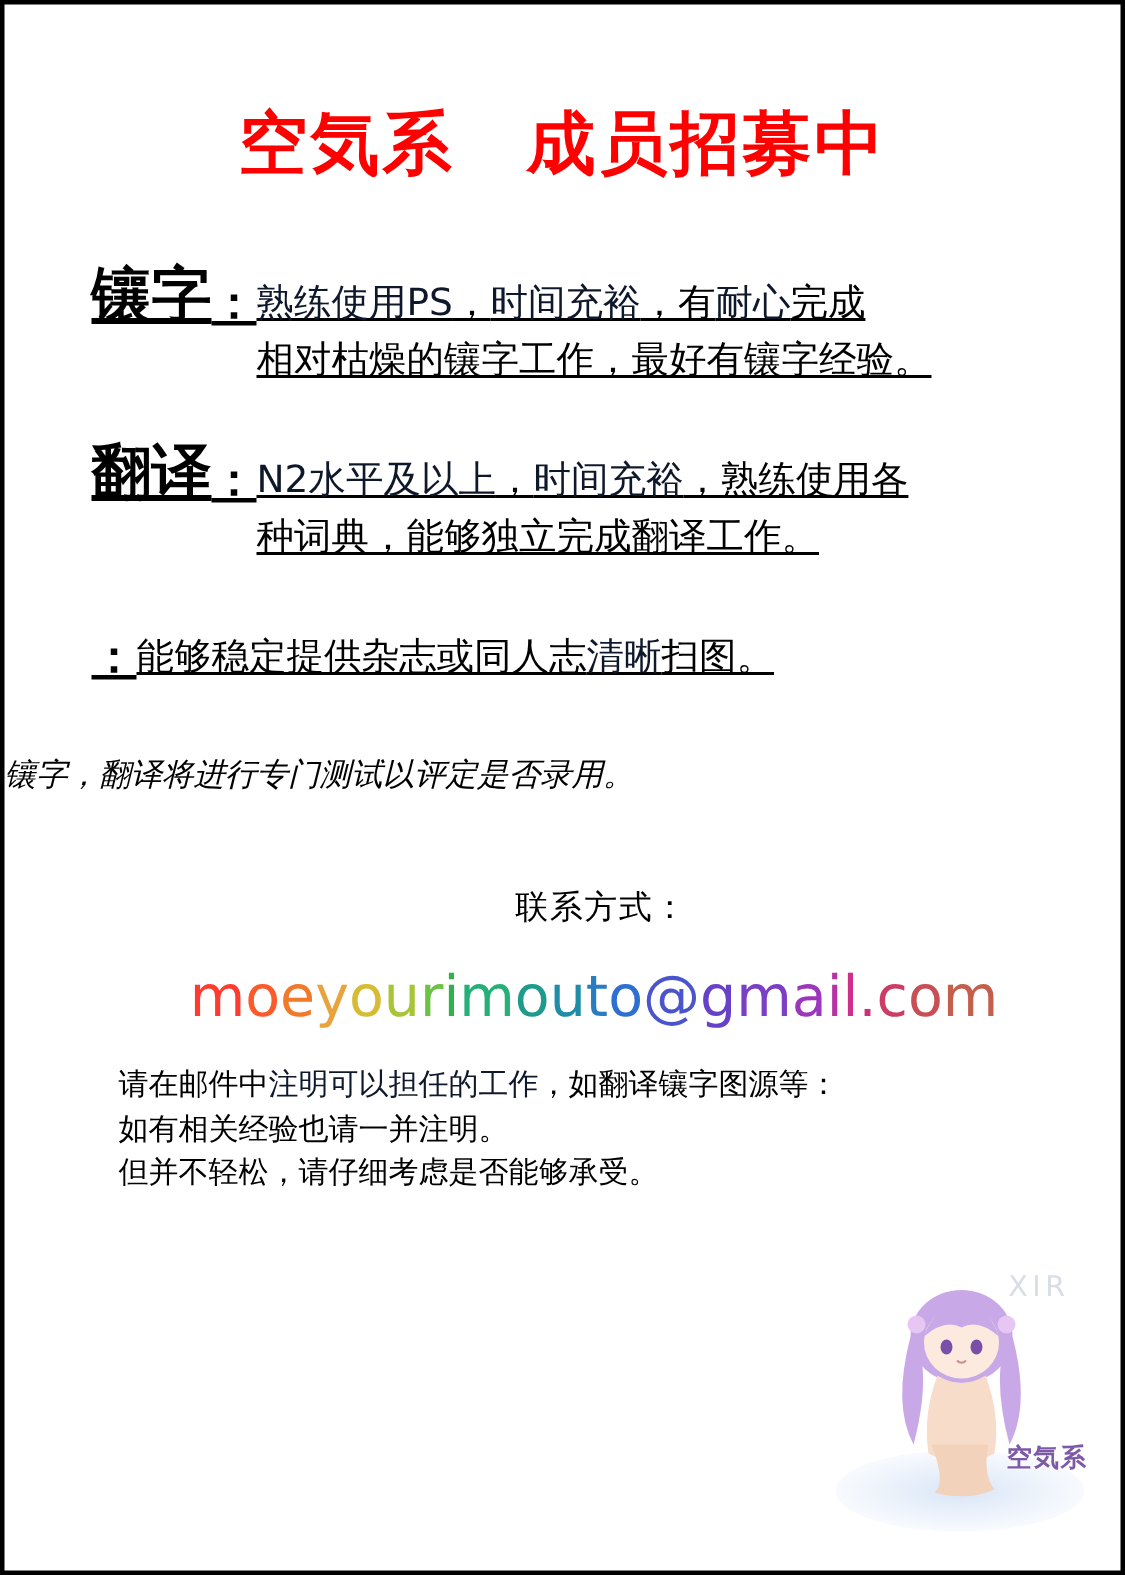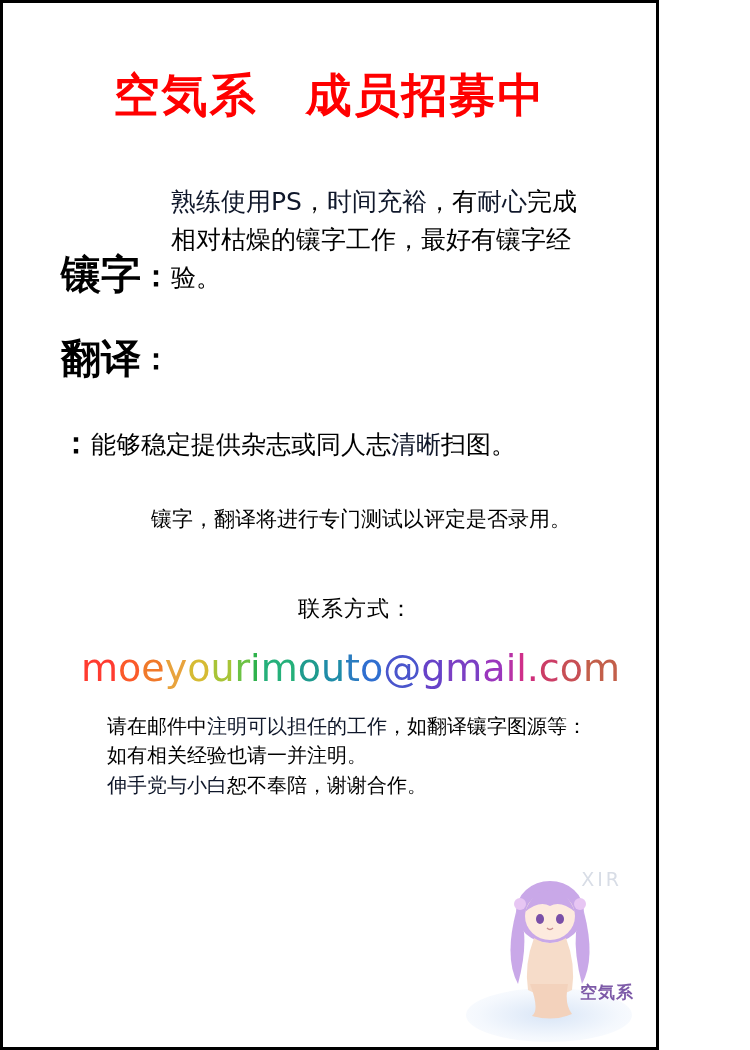--- a/index.html
+++ b/index.html
@@ -10,21 +10,21 @@
   body {
     width: 750px;
     height: 1050px;
     font-family: "DejaVu Sans", "Liberation Sans", sans-serif;
     color: #000000;
     position: relative;
     overflow: hidden;
   }
   .page {
     position: relative;
-    width: 659px;
+    width: 750px;
     height: 1050px;
     box-sizing: border-box;
     border: 3px solid #000000;
     background: #ffffff;
     overflow: hidden;
   }
 
   
   .title {
     margin: 62px 0 0 0;
@@ -37,22 +37,23 @@
     white-space: pre;
   }
 
   
   .req-list {
     margin-top: 48px;
     padding: 0 52px 0 58px;
   }
   .req {
     display: flex;
-    align-items: flex-end;
+    align-items: flex-start;
     margin-bottom: 34px;
+    text-decoration: underline;
   }
   .req-label {
     flex: 0 0 auto;
     font-size: 40px;
     font-weight: bold;
     line-height: 1.12;
     font-family: "DejaVu Serif", "Liberation Serif", serif;
     white-space: pre;
   }
   .req-colon {
@@ -67,23 +68,23 @@
     font-size: 25px;
     line-height: 1.52;
     padding-top: 8px;
   }
   .req-body .line { display: block; white-space: pre-wrap; }
   .red { color: #0f172a; }
 
   
   .notes {
     margin-top: 40px;
-    padding-left: 148px;
     font-size: 21px;
     line-height: 1.5;
+    font-style: italic;
   }
   .notes .line { display: block; white-space: pre-wrap; }
 
   
   .contact-label {
     margin-top: 58px;
     padding-left: 52px;
     font-size: 22px;
     font-weight: normal;
     letter-spacing: 1px;
@@ -96,32 +97,32 @@
     letter-spacing: 0px;
     font-family: "DejaVu Sans", "Liberation Sans", sans-serif;
     white-space: pre;
     padding-left: 42px;
   }
   .email span { display: inline; }
 
   
   .footer {
     margin-top: 22px;
-    padding-left: 104px;
+    padding-left: 76px;
     padding-right: 40px;
     font-size: 20px;
     line-height: 1.48;
   }
   .footer .line { display: block; white-space: pre-wrap; }
 
   
   .watermark {
     position: absolute;
     right: 16px;
-    bottom: 1px;
+    bottom: 22px;
     width: 180px;
     height: 190px;
     pointer-events: none;
   }
   .wm-ellipse {
     position: absolute;
     left: 6px;
     bottom: 4px;
     width: 166px;
     height: 54px;
@@ -170,20 +171,24 @@
       <div class="req-colon">：</div>
       <div class="req-body">
         <span class="line"><span class="red">熟练使用PS</span><span>，</span><span class="red">时间充裕</span><span>，有</span><span class="red">耐心</span><span>完成</span></span>
         <span class="line"><span>相对枯燥的镶字工作，最好有镶字经验。</span></span>
       </div>
     </div>
 
     <div class="req">
       <div class="req-label">翻译</div>
       <div class="req-colon">：</div>
+      <div class="req-body">
+        <span class="line"><span class="red">N2水平及以上</span><span>，</span><span class="red">时间充裕</span><span>，熟练使用各</span></span>
+        <span class="line"><span>种词典，能够独立完成翻译工作。</span></span>
+      </div>
     </div>
 
     <div class="req">
       <div class="req-colon">：</div>
       <div class="req-body">
         <span class="line"><span>能够稳定提供杂志或同人志</span><span class="red">清晰</span><span>扫图。</span></span>
       </div>
     </div>
 
   </div>
@@ -192,21 +197,21 @@
     <span class="line">镶字，翻译将进行专门测试以评定是否录用。</span>
   </div>
 
   <div class="contact-label">联系方式：</div>
 
   <div class="email"><span style="color: rgb(255, 59, 48);">m</span><span style="color: rgb(251, 90, 42);">o</span><span style="color: rgb(240, 121, 42);">e</span><span style="color: rgb(232, 163, 61);">y</span><span style="color: rgb(214, 187, 51);">o</span><span style="color: rgb(168, 196, 55);">u</span><span style="color: rgb(108, 194, 68);">r</span><span style="color: rgb(47, 178, 76);">i</span><span style="color: rgb(37, 176, 122);">m</span><span style="color: rgb(31, 155, 142);">o</span><span style="color: rgb(31, 140, 168);">u</span><span style="color: rgb(42, 124, 192);">t</span><span style="color: rgb(47, 111, 208);">o</span><span style="color: rgb(74, 85, 204);">@</span><span style="color: rgb(103, 66, 200);">g</span><span style="color: rgb(123, 63, 196);">m</span><span style="color: rgb(155, 54, 189);">a</span><span style="color: rgb(184, 50, 166);">i</span><span style="color: rgb(207, 47, 138);">l</span><span style="color: rgb(207, 47, 122);">.</span><span style="color: rgb(204, 61, 102);">c</span><span style="color: rgb(200, 79, 85);">o</span><span style="color: rgb(195, 95, 74);">m</span></div>
 
   <div class="footer">
     <span class="line"><span>请在邮件中</span><span class="red">注明可以担任的工作</span><span>，如翻译镶字图源等：</span></span>
     <span class="line"><span>如有相关经验也请一并注明。</span></span>
-    <span class="line"><span class="red">伸手党与小白</span><span>恕不奉陪，谢谢合作。</span></span>
+    <span class="line"><span>但并不轻松，请仔细考虑是否能够承受。</span></span>
   </div>
 
   <div class="watermark">
     <div class="wm-ellipse"></div>
     <svg class="wm-figure" viewBox="0 0 112 150" aria-hidden="true">
 
       <ellipse cx="56" cy="34" rx="34" ry="31" fill="#c9a8e8"></ellipse>
       <path d="M22 34 q-12 46 2 72 q8 -30 6 -52 z" fill="#c9a8e8"></path>
       <path d="M90 34 q12 46 -2 72 q-8 -30 -6 -52 z" fill="#c9a8e8"></path>
 

